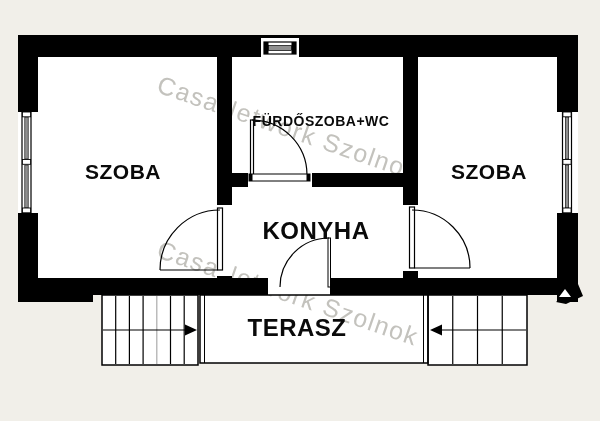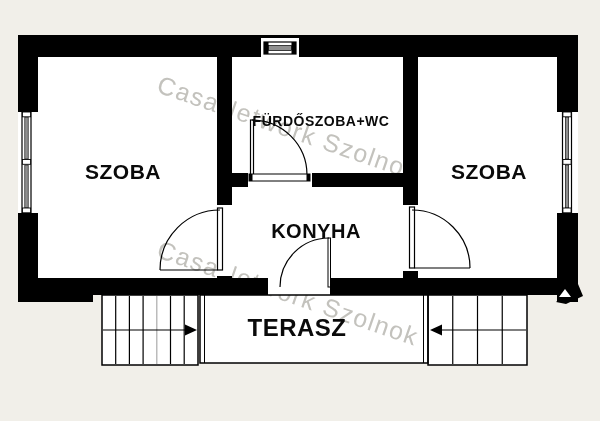--- a/index.html
+++ b/index.html
@@ -21,21 +21,21 @@
   .wm1{left:163px;top:70px;}
   .wm2{left:163px;top:235px;}
   svg.plan{position:absolute;left:0;top:0;z-index:3;}
   .lbl{
     position:absolute;z-index:4;color:#0a0a0a;font-weight:bold;
     white-space:nowrap;transform:translate(-50%,-50%);letter-spacing:0.5px;
   }
   .lbl.szoba-l{left:123px;top:172px;font-size:21px;}
   .lbl.szoba-r{left:489px;top:172px;font-size:21px;}
   .lbl.bath{left:321px;top:121px;font-size:14px;}
-  .lbl.kitchen{left:316px;top:231px;font-size:20px;}
+  .lbl.kitchen{left:316px;top:231px;font-size:24px;}
   .lbl.terrace{left:297px;top:328px;font-size:24px;}
 </style>
 </head>
 <body>
 
 <div class="stage">
 
   <div class="fill interior"></div>
   <div class="fill terrace"></div>
   <div class="fill stairs-l"></div>

